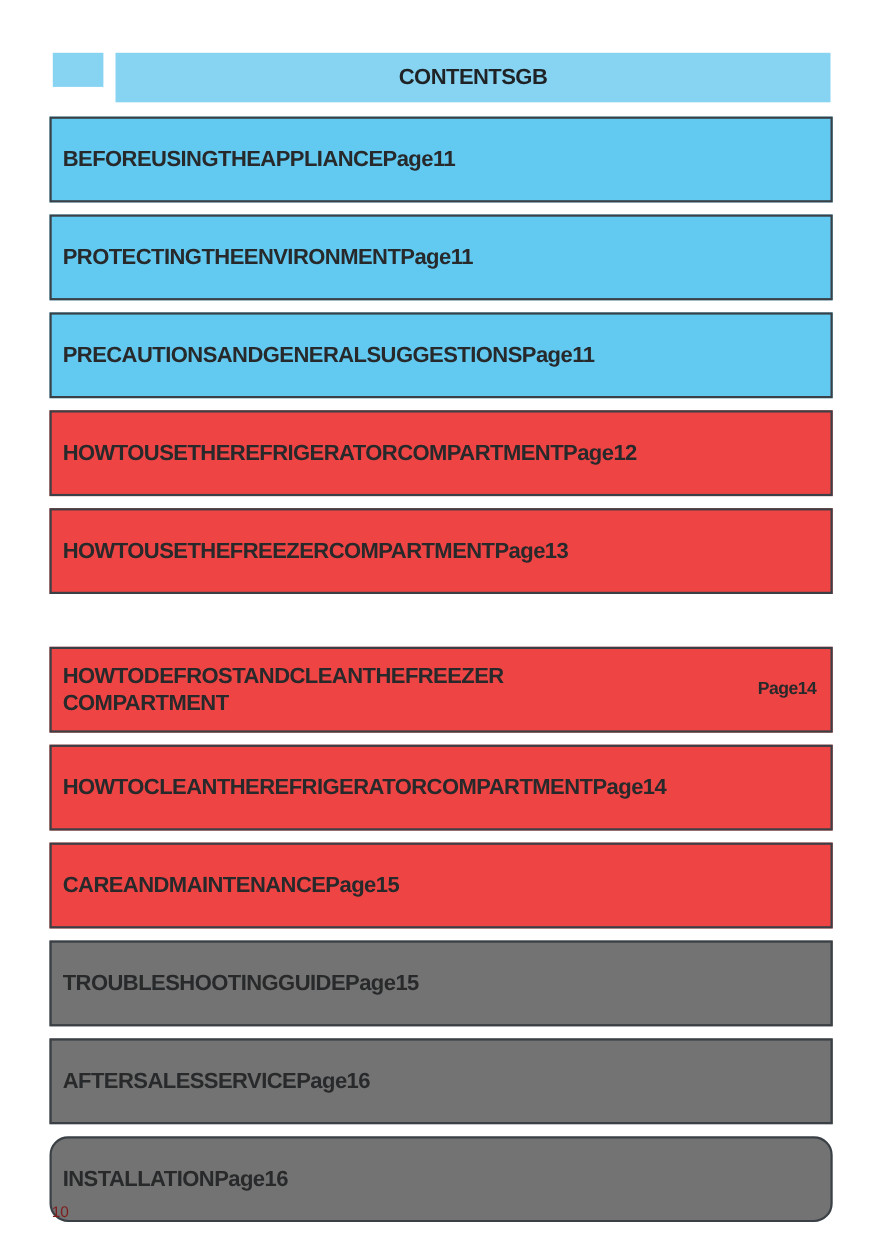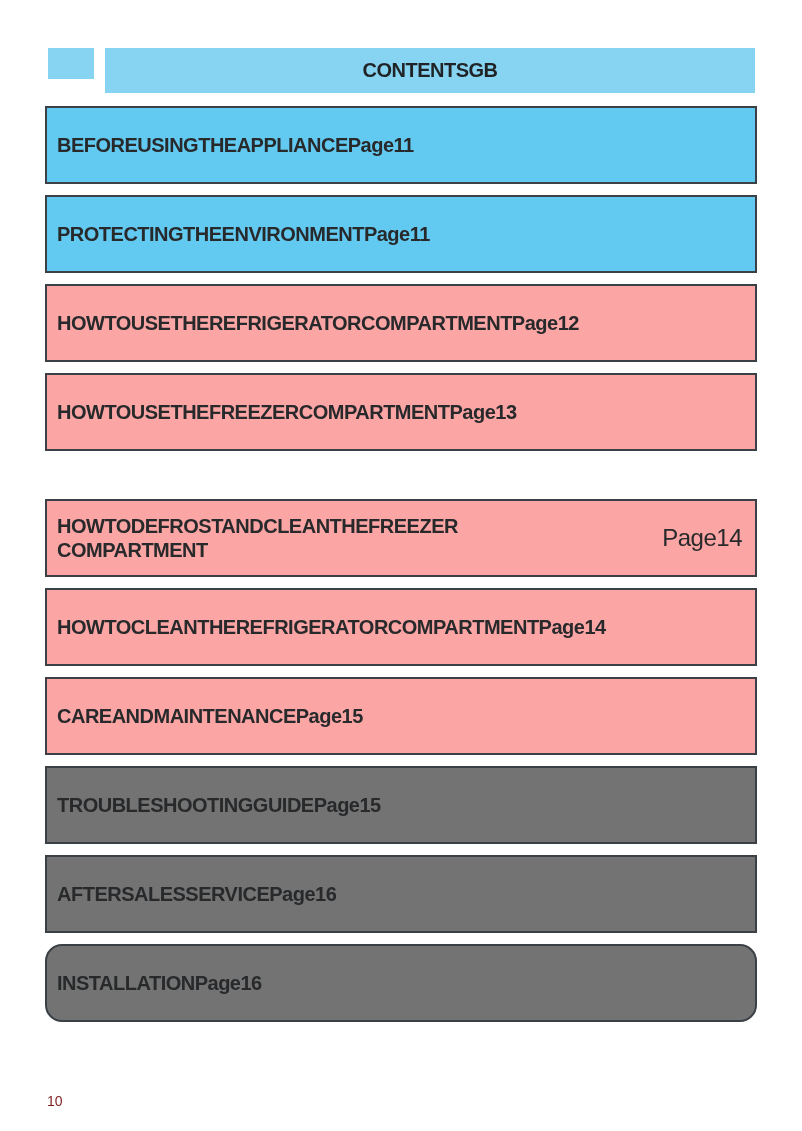--- a/index.html
+++ b/index.html
@@ -56,34 +56,34 @@
     box-sizing: border-box;
     height: 78px;
     margin-bottom: 11px;
     border: 2px solid #3a4045;
     display: flex;
     align-items: center;
     padding: 0 13px 0 10px;
   }
   .row:last-child { margin-bottom: 0; border-radius: 17px; }
   .row.blue       { background: #62c9f1; }
-  .row.blue-light { background: #fca5a5; }
+  .row.blue-light { background: #ef4444; }
   .row.gray       { background: #737373; }
   .row-title {
     font-size: 20px;
     font-weight: bold;
     letter-spacing: -0.5px;
     color: #27292b;
     line-height: 24px;
     white-space: nowrap;
   }
   .row-split { justify-content: space-between; margin-top: 48px; }
   .row-page {
-    font-size: 24px;
-    font-weight: normal;
+    font-size: 16px;
+    font-weight: bold;
     letter-spacing: -0.5px;
     color: #27292b;
     white-space: nowrap;
   }
   
   .footer-num {
     position: absolute;
     left: 47px;
     top: 1093px;
     font-size: 14px;
@@ -105,20 +105,23 @@
   <div class="toc">
 
     <div class="row blue">
       <span class="row-title">BEFOREUSINGTHEAPPLIANCEPage11</span>
     </div>
 
     <div class="row blue">
       <span class="row-title">PROTECTINGTHEENVIRONMENTPage11</span>
     </div>
 
+    <div class="row blue">
+      <span class="row-title">PRECAUTIONSANDGENERALSUGGESTIONSPage11</span>
+    </div>
 
     <div class="row blue-light">
       <span class="row-title">HOWTOUSETHEREFRIGERATORCOMPARTMENTPage12</span>
     </div>
 
     <div class="row blue-light">
       <span class="row-title">HOWTOUSETHEFREEZERCOMPARTMENTPage13</span>
     </div>
 
     <div class="row blue-light row-split">

